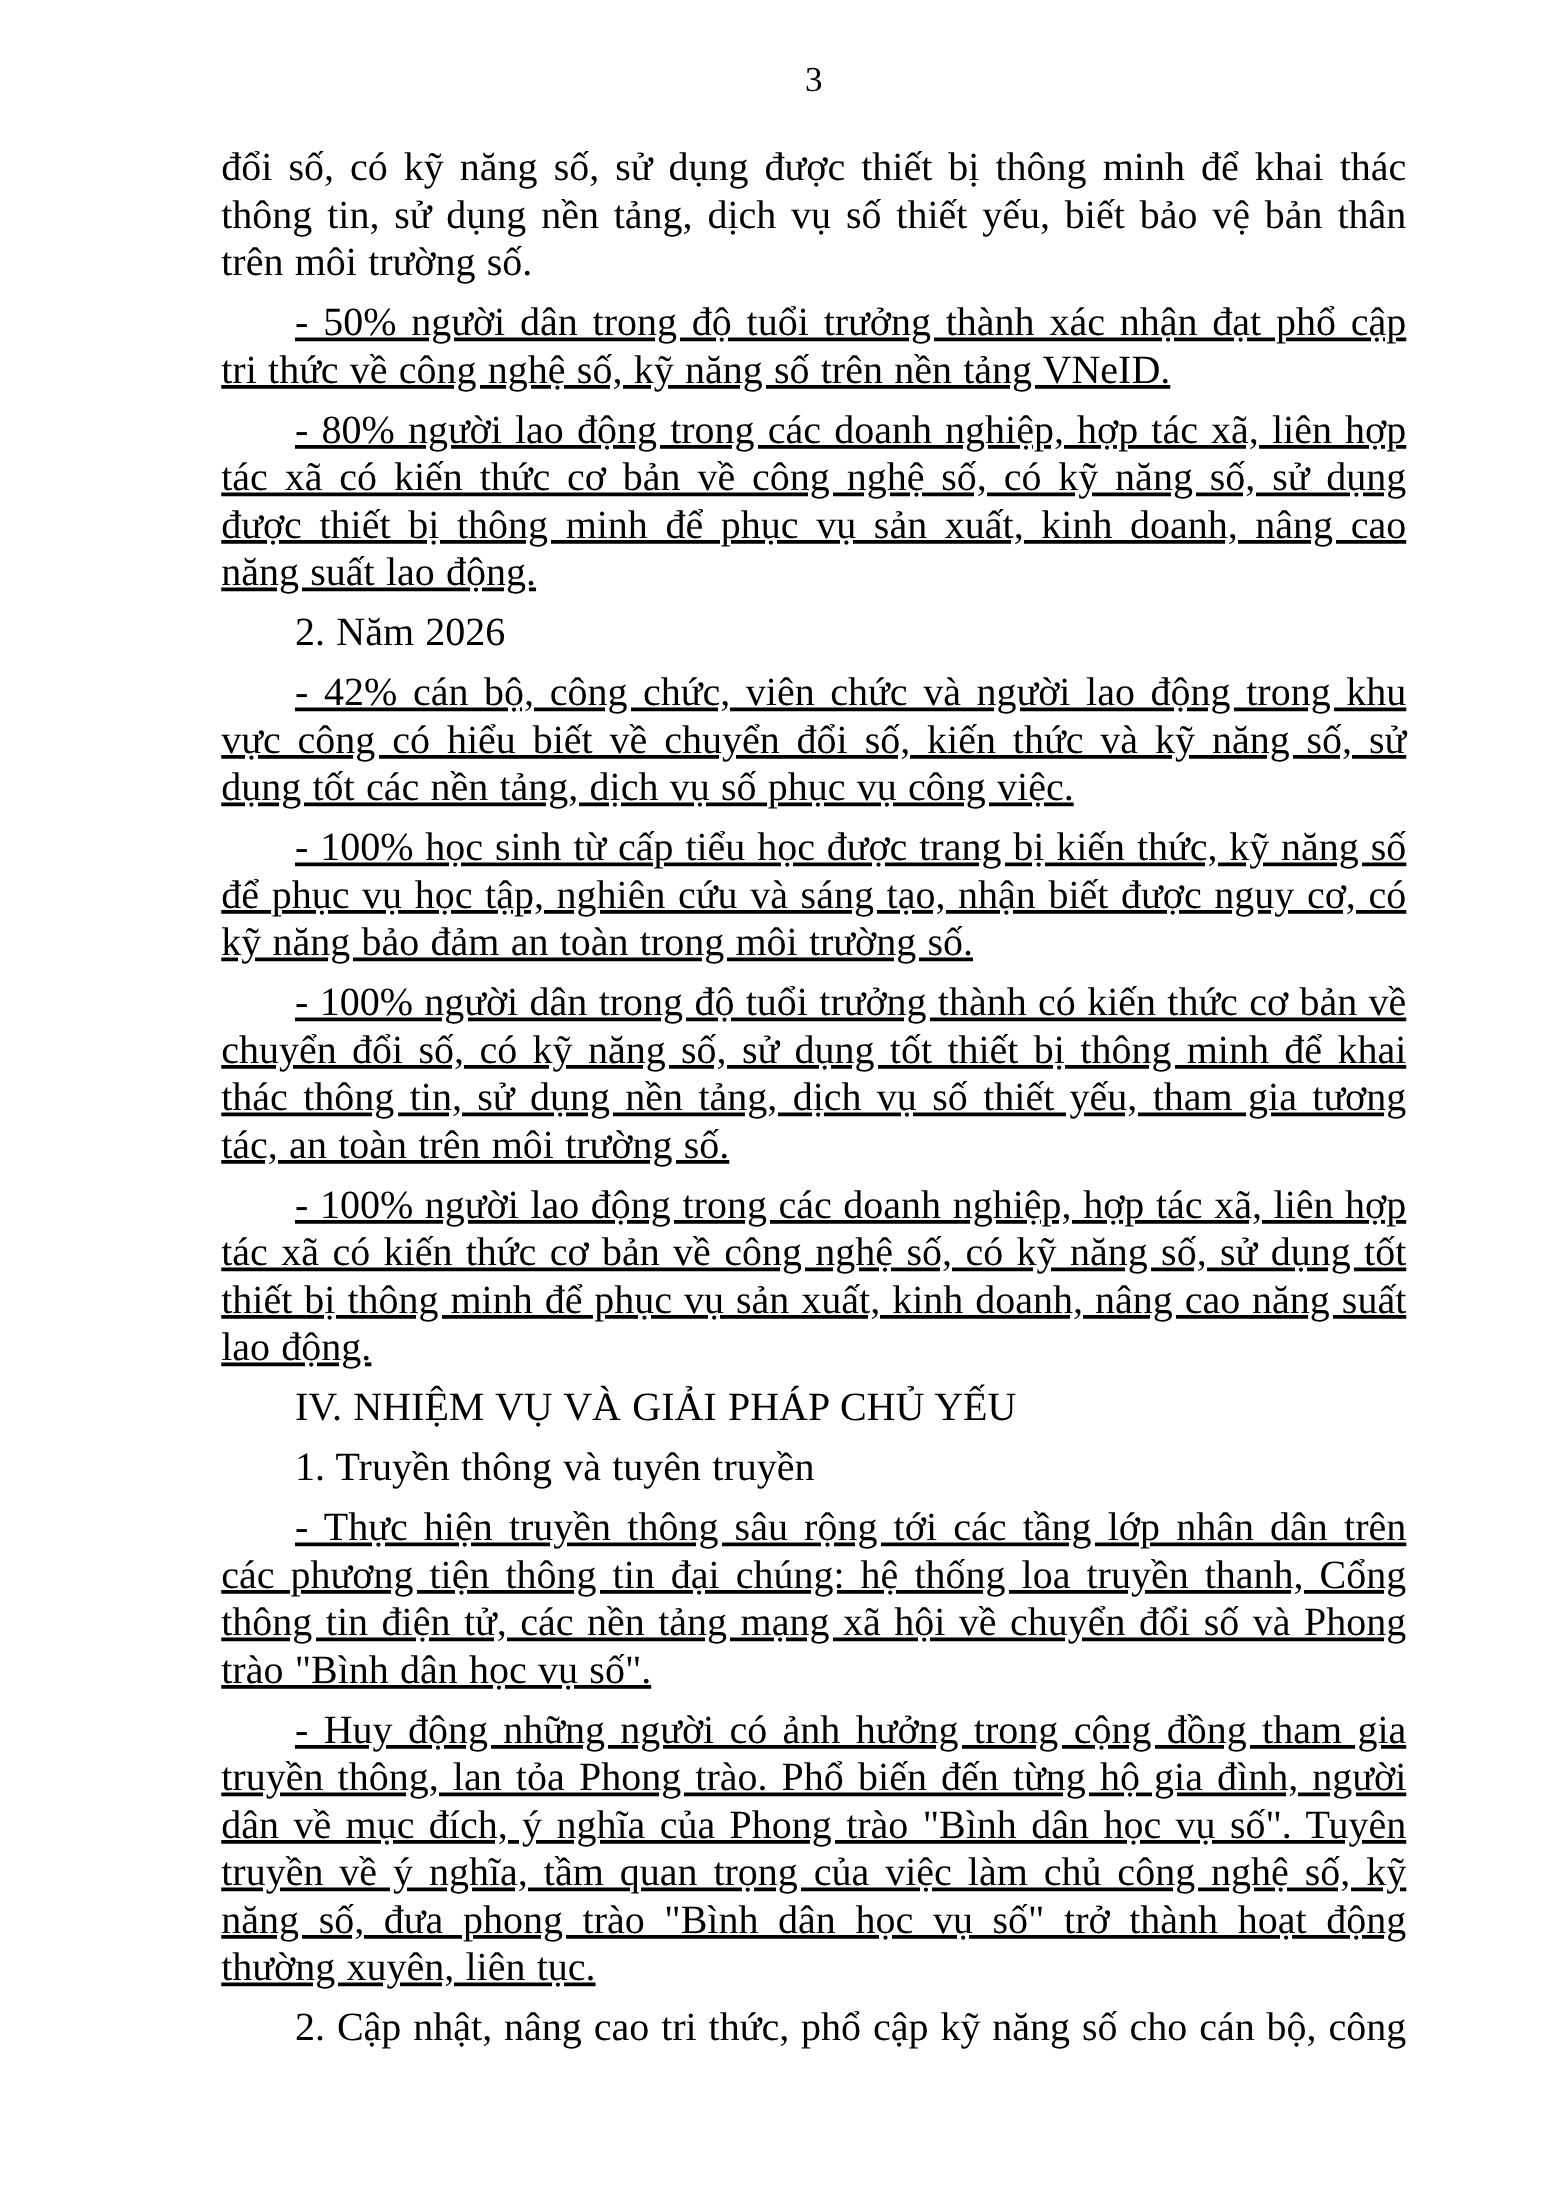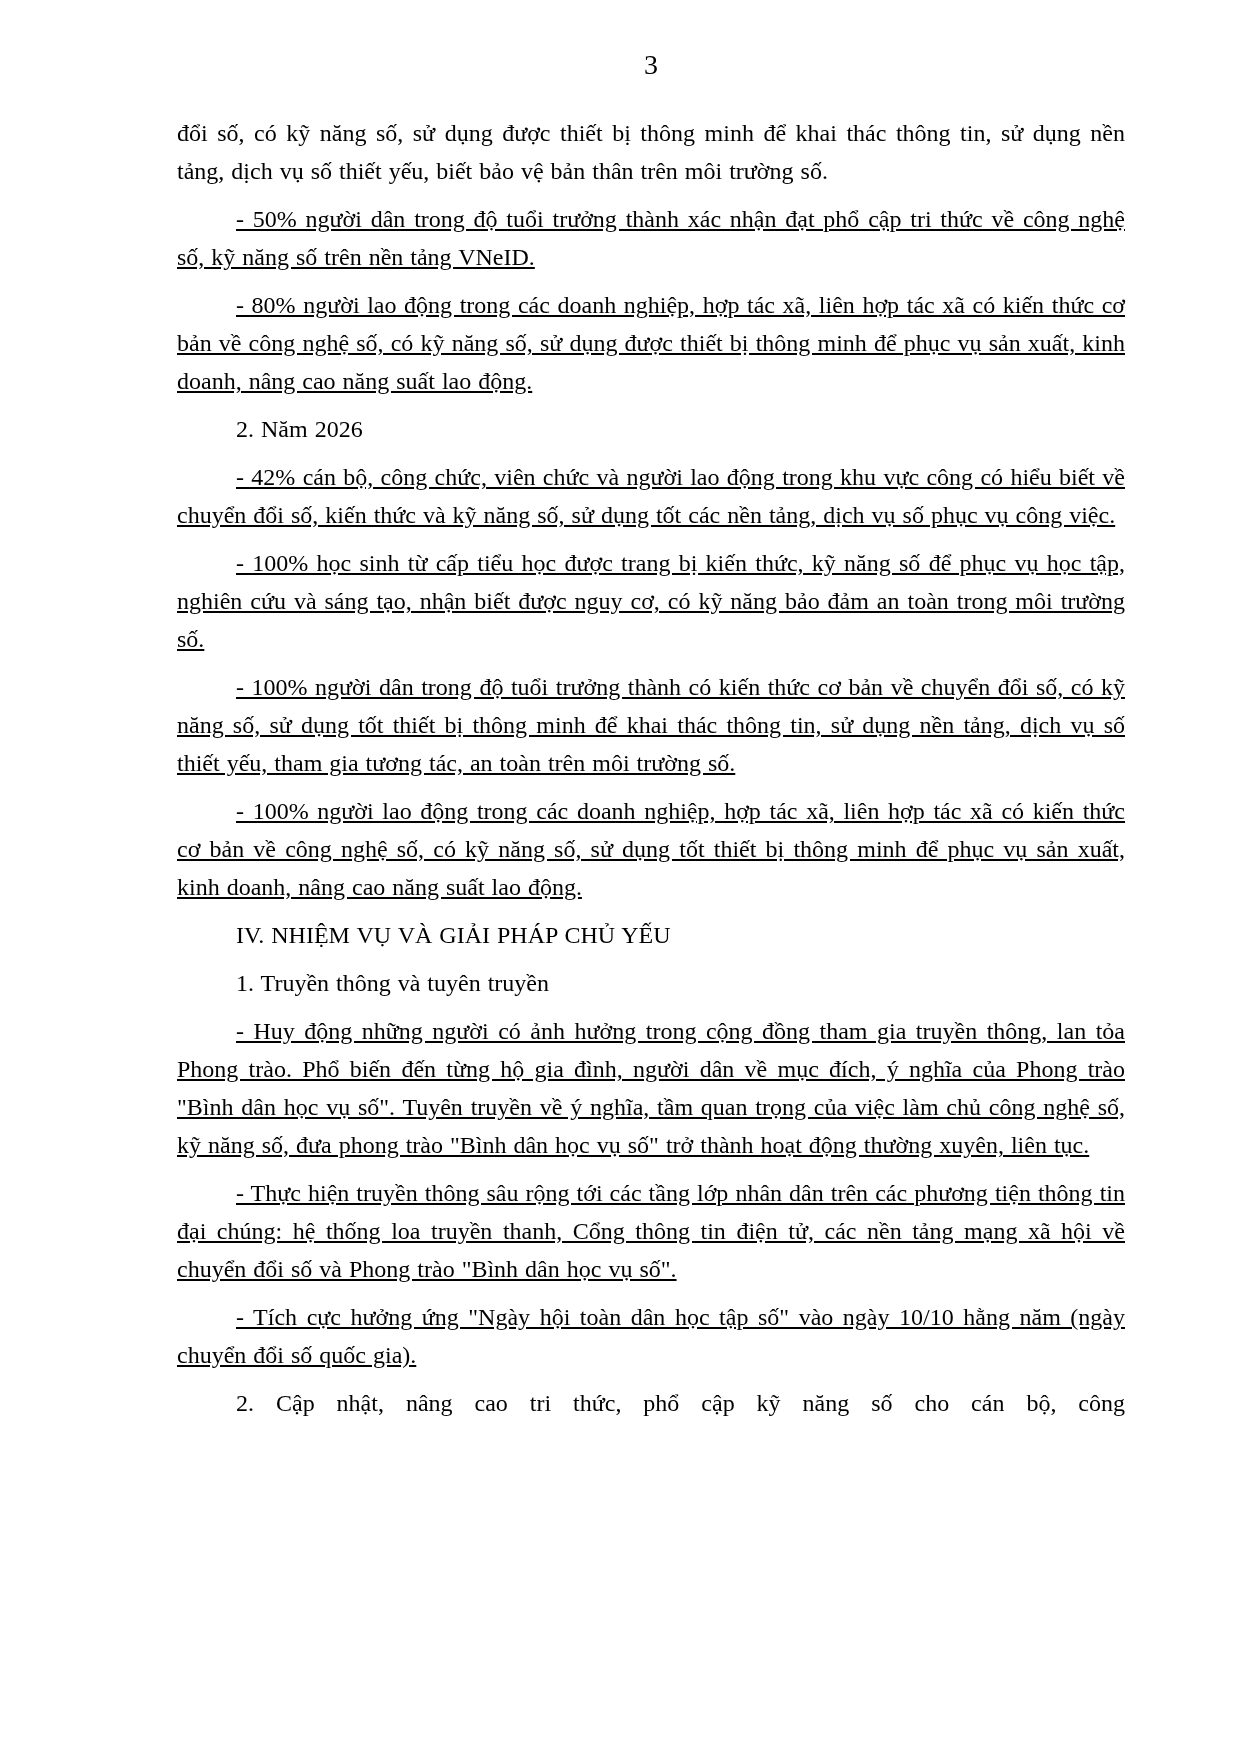--- a/index.html
+++ b/index.html
@@ -19,21 +19,21 @@
     padding: 46px 116px 0 177px; 
   }
   .page-number {
     font-size: 28px;
     line-height: 38px;
     text-align: center;
     margin: 0 0 30px 0;
   }
   .doc-body p {
     margin: 0 0 10px 0;
-    font-size: 24px;
+    font-size: 32px;
     line-height: 38px;
     text-align: justify;
     word-spacing: 1px;
   }
   .para-continuation {
     text-indent: 0;
   }
   .para-body {
     text-indent: 59px;
     text-decoration: underline;
@@ -57,18 +57,17 @@
       <p class="para-continuation">đổi số, có kỹ năng số, sử dụng được thiết bị thông minh để khai thác thông tin, sử dụng nền tảng, dịch vụ số thiết yếu, biết bảo vệ bản thân trên môi trường số.</p>
       <p class="para-body">- 50% người dân trong độ tuổi trưởng thành xác nhận đạt phổ cập tri thức về công nghệ số, kỹ năng số trên nền tảng VNeID.</p>
       <p class="para-body">- 80% người lao động trong các doanh nghiệp, hợp tác xã, liên hợp tác xã có kiến thức cơ bản về công nghệ số, có kỹ năng số, sử dụng được thiết bị thông minh để phục vụ sản xuất, kinh doanh, nâng cao năng suất lao động.</p>
       <p class="para-heading">2. Năm 2026</p>
       <p class="para-body">- 42% cán bộ, công chức, viên chức và người lao động trong khu vực công có hiểu biết về chuyển đổi số, kiến thức và kỹ năng số, sử dụng tốt các nền tảng, dịch vụ số phục vụ công việc.</p>
       <p class="para-body">- 100% học sinh từ cấp tiểu học được trang bị kiến thức, kỹ năng số để phục vụ học tập, nghiên cứu và sáng tạo, nhận biết được nguy cơ, có kỹ năng bảo đảm an toàn trong môi trường số.</p>
       <p class="para-body">- 100% người dân trong độ tuổi trưởng thành có kiến thức cơ bản về chuyển đổi số, có kỹ năng số, sử dụng tốt thiết bị thông minh để khai thác thông tin, sử dụng nền tảng, dịch vụ số thiết yếu, tham gia tương tác, an toàn trên môi trường số.</p>
       <p class="para-body">- 100% người lao động trong các doanh nghiệp, hợp tác xã, liên hợp tác xã có kiến thức cơ bản về công nghệ số, có kỹ năng số, sử dụng tốt thiết bị thông minh để phục vụ sản xuất, kinh doanh, nâng cao năng suất lao động.</p>
       <p class="para-heading">IV. NHIỆM VỤ VÀ GIẢI PHÁP CHỦ YẾU</p>
       <p class="para-heading">1. Truyền thông và tuyên truyền</p>
+      <p class="para-body">- Thực hiện truyền thông sâu rộng tới các tầng lớp nhân dân trên các phương tiện thông tin đại chúng: hệ thống loa truyền thanh, Cổng thông tin điện tử, các nền tảng mạng xã hội về chuyển đổi số và Phong trào "Bình dân học vụ số".</p>
       <p class="para-body">- Huy động những người có ảnh hưởng trong cộng đồng tham gia truyền thông, lan tỏa Phong trào. Phổ biến đến từng hộ gia đình, người dân về mục đích, ý nghĩa của Phong trào "Bình dân học vụ số". Tuyên truyền về ý nghĩa, tầm quan trọng của việc làm chủ công nghệ số, kỹ năng số, đưa phong trào "Bình dân học vụ số" trở thành hoạt động thường xuyên, liên tục.</p>
-      <p class="para-body">- Thực hiện truyền thông sâu rộng tới các tầng lớp nhân dân trên các phương tiện thông tin đại chúng: hệ thống loa truyền thanh, Cổng thông tin điện tử, các nền tảng mạng xã hội về chuyển đổi số và Phong trào "Bình dân học vụ số".</p>
-      <p class="para-body">- Tích cực hưởng ứng "Ngày hội toàn dân học tập số" vào ngày 10/10 hằng năm (ngày chuyển đổi số quốc gia).</p>
       <p class="para-heading-justified">2. Cập nhật, nâng cao tri thức, phổ cập kỹ năng số cho cán bộ, công</p>
     </div>
 </div>
 
 </body></html>

